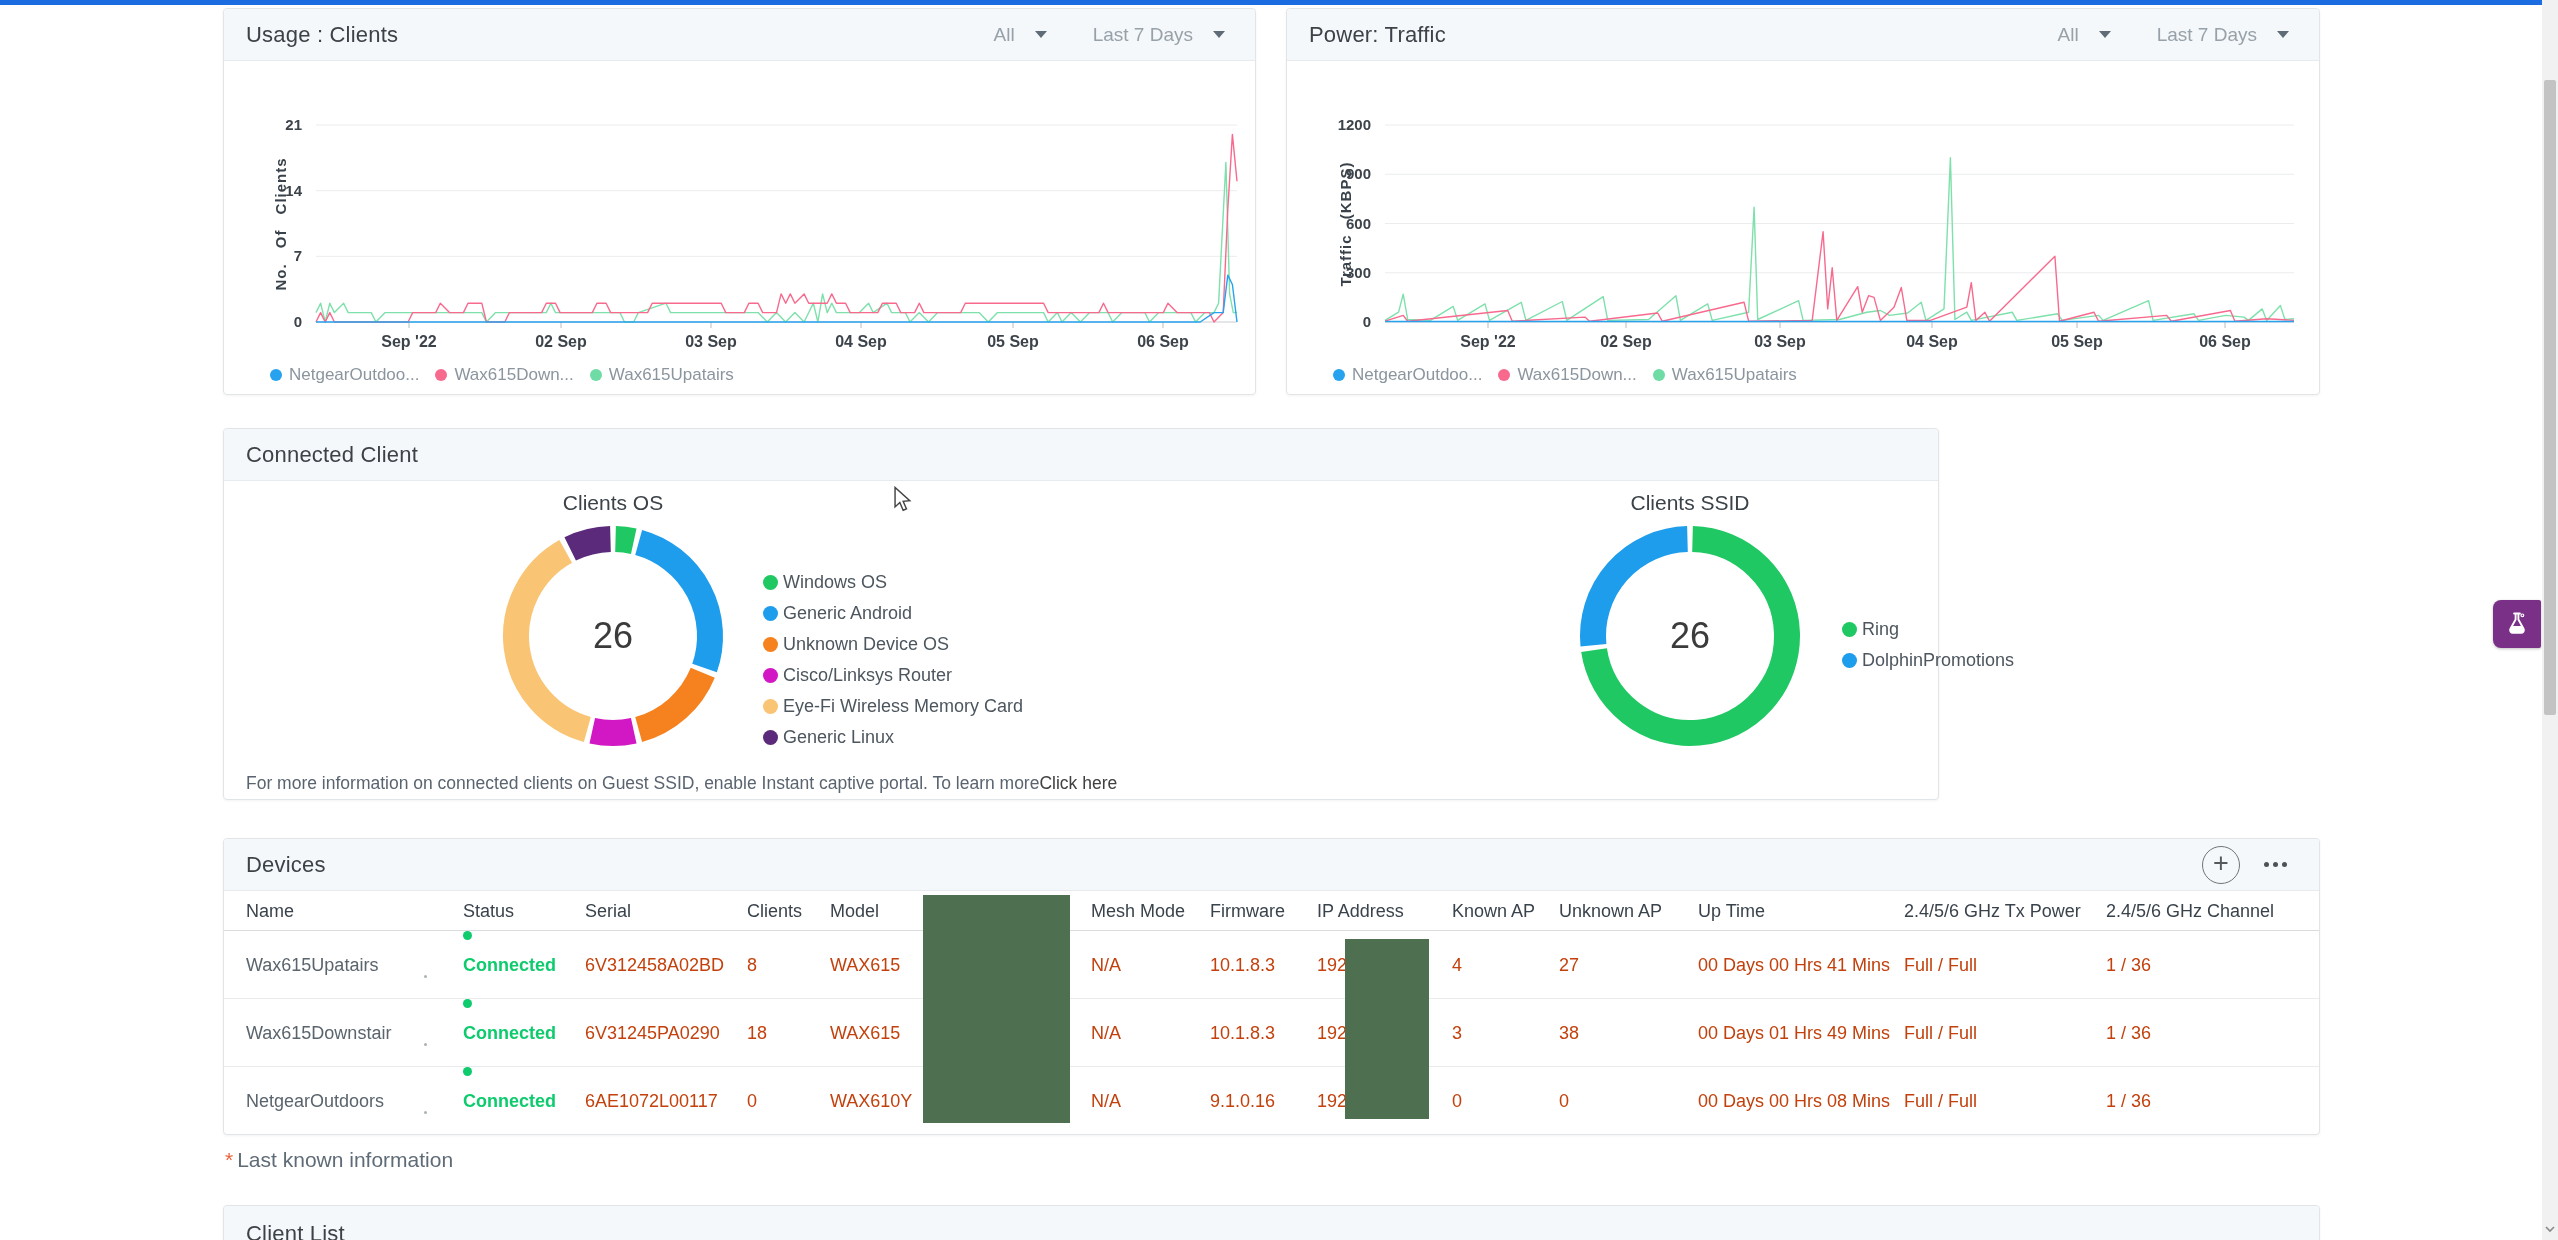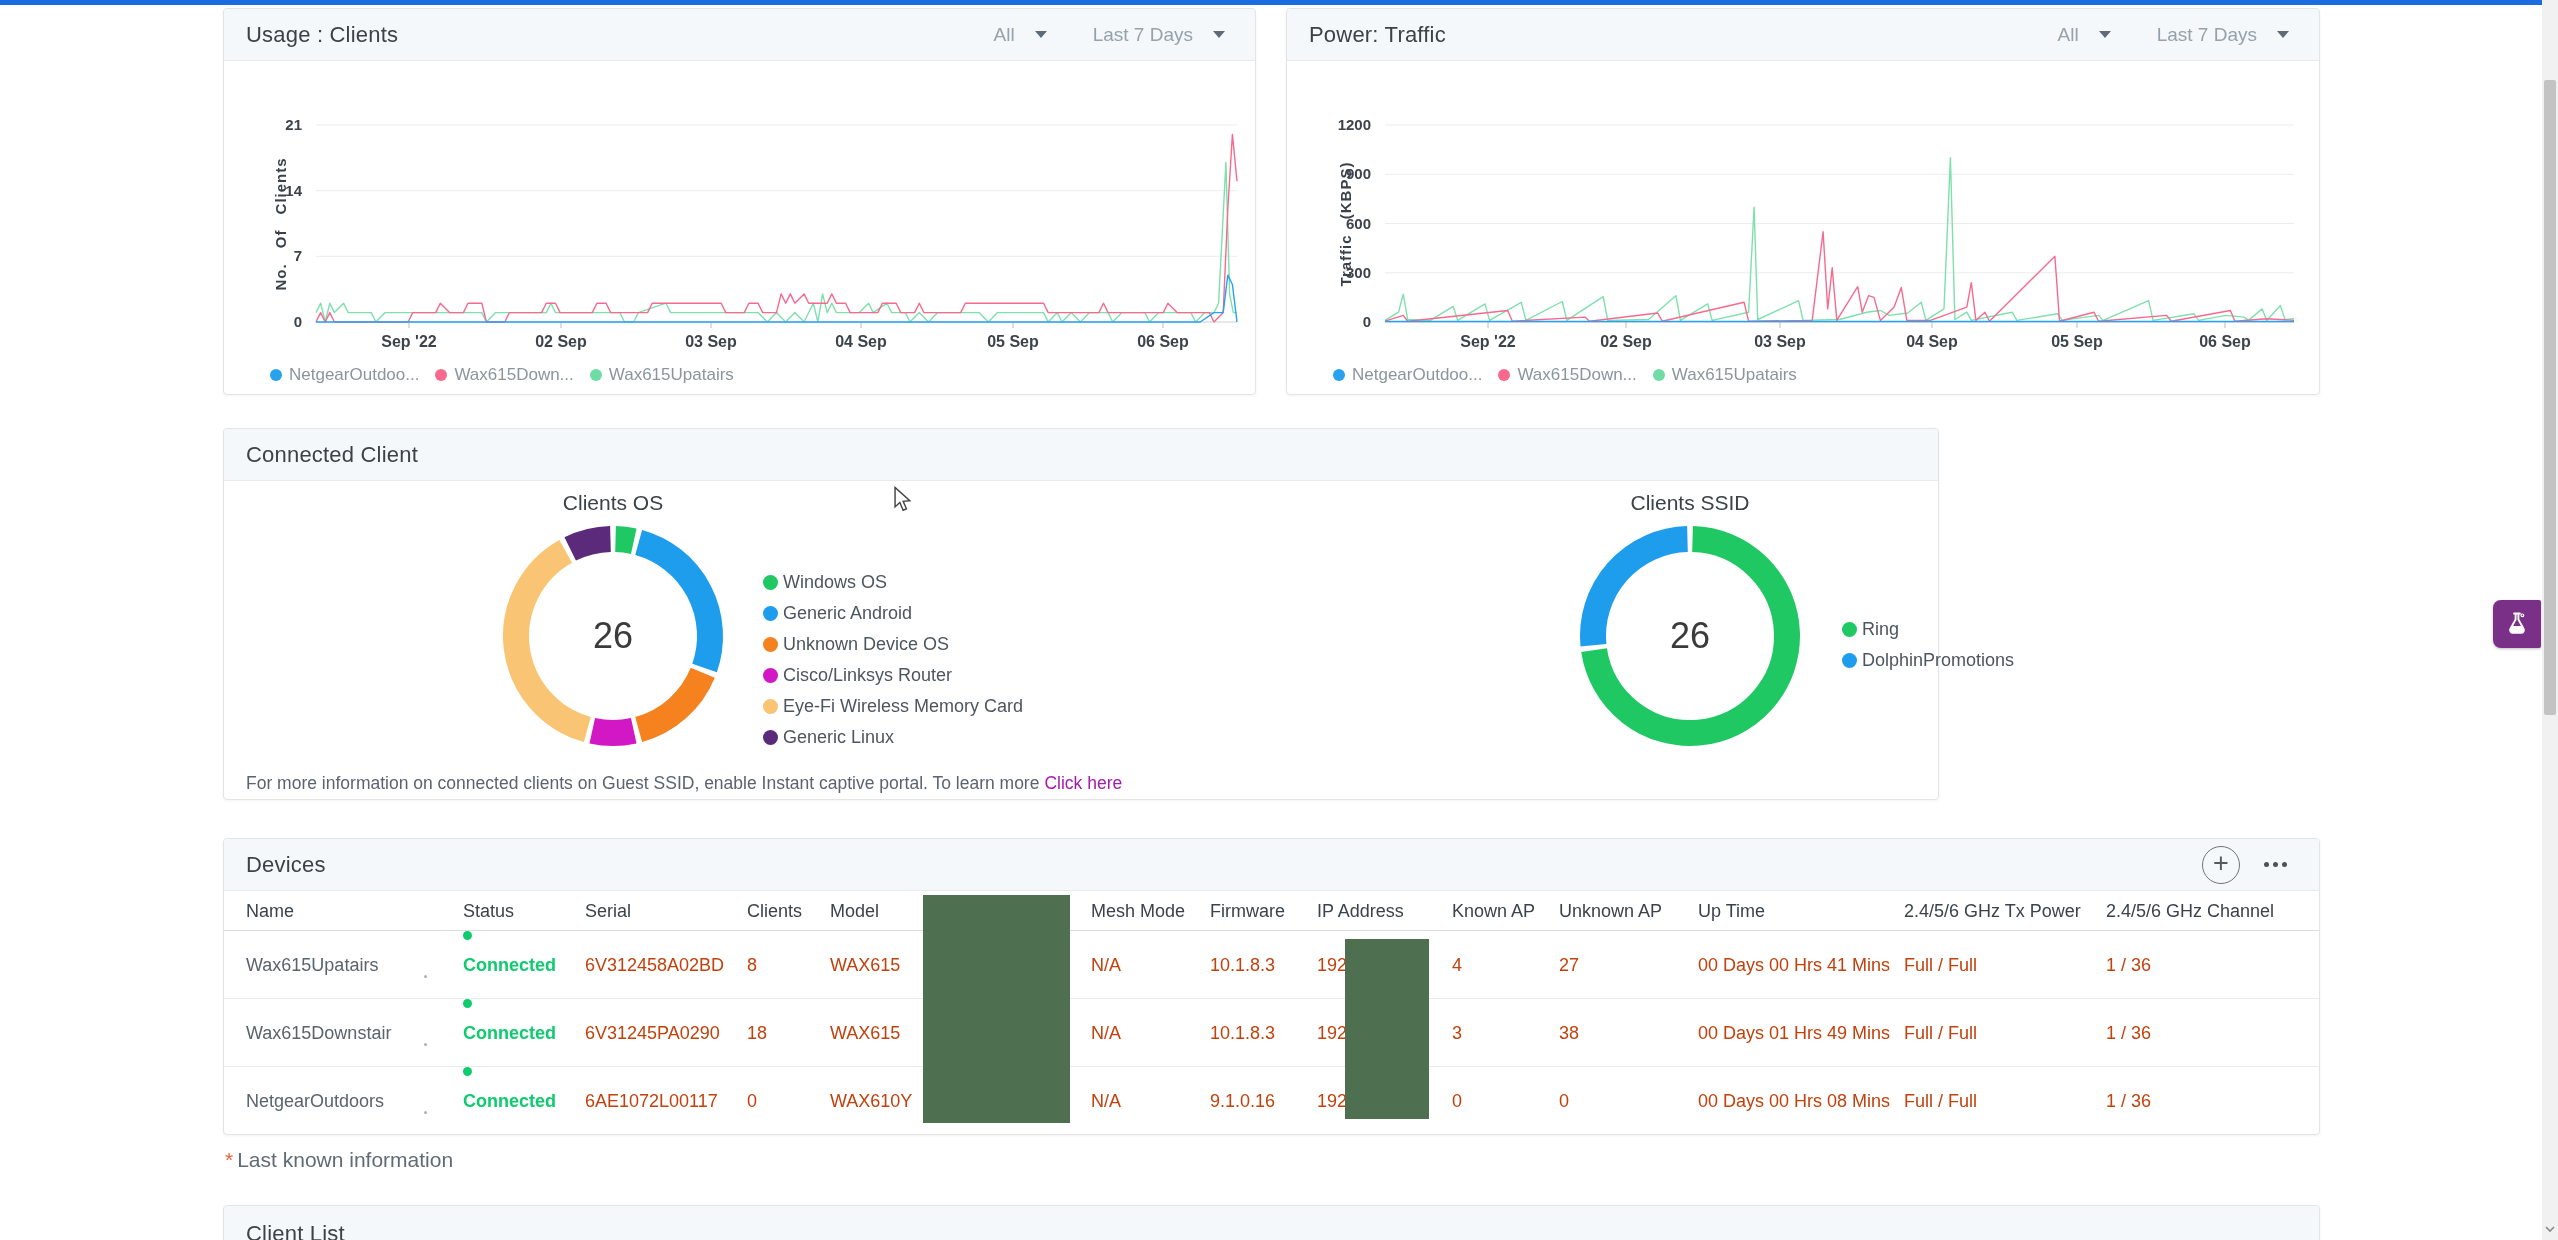--- a/index.html
+++ b/index.html
@@ -31,21 +31,21 @@
   
   .donut { position:absolute; width:230px; height:230px; }
   .donut .center { position:absolute; inset:0; display:flex; align-items:center; justify-content:center; font-size:36px; color:#3b3b3b; }
   .donut-title { position:absolute; font-size:21px; color:#3b4248; transform:translateX(-50%); white-space:nowrap; }
   .legend-col { position:absolute; display:flex; flex-direction:column; gap:8px; }
   .legend-col .item { display:flex; align-items:center; gap:5px; height:15px;margin-top:8px; }
   .legend-col .dot { width:15px; height:15px; border-radius:50%; flex:none; }
   .legend-col .lbl { font-size:18px; color:#4d565e; }
 
   .cc-footer { position:absolute; left:22px; top:344px; font-size:17.5px; color:#5a6470; }
-  .cc-footer a { color:#a21caf; text-decoration:none; margin-left:5px; cursor:pointer; }
+  .cc-footer a { color:#404040; text-decoration:none; cursor:pointer; }
 
   
   .hdr-icons { display:flex; align-items:center; gap:22px; }
   .add-btn { width:38px; height:38px; border:1.6px solid #6e757b; border-radius:50%; display:flex; align-items:center; justify-content:center; cursor:pointer; background:transparent; }
   .add-btn span { font-size:27px; color:#55595e; font-weight:300; line-height:1; margin-top:-3px; }
   .more-btn { display:flex; gap:4px; cursor:pointer; padding:6px 2px; }
   .more-btn i { width:5px; height:5px; border-radius:50%; background:#4c5257; }
 
   .thead { position:absolute; left:0; right:0; top:52px; height:40px; border-bottom:1px solid #d9dde0; }
   .thead span { position:absolute; top:0; line-height:40px; font-size:18px; font-weight:500; color:#3a434c; white-space:nowrap; }

